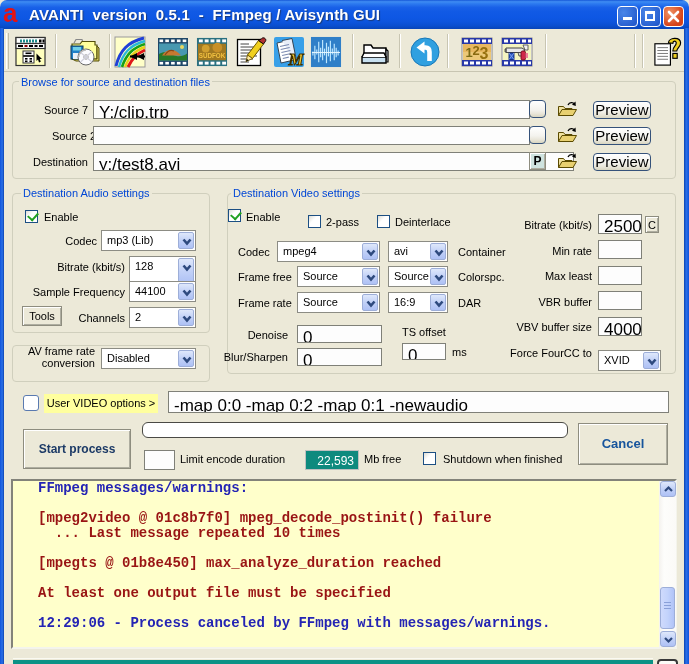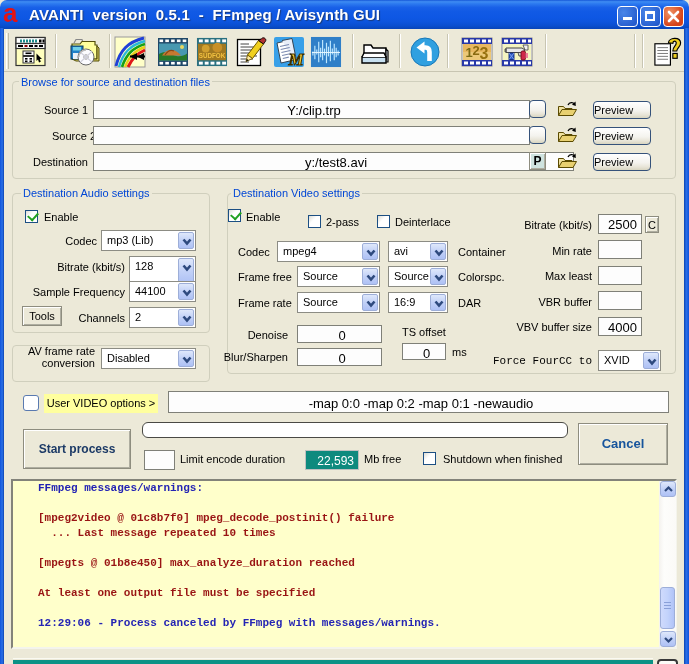--- a/index.html
+++ b/index.html
@@ -6,33 +6,33 @@
 html,body { width:689px; height:664px; overflow:hidden; }
 body { font-family:"Liberation Sans", sans-serif; background:#ece9d8; position:relative; }
 .abs { position:absolute; }
 
 #titlebar { left:0; top:0; width:689px; height:29px;
   border-radius:7px 7px 0 0; }
 #lborder { left:0; top:28px; width:4px; height:636px; background:linear-gradient(90deg,#0f53dc 0%,#2a70e8 55%,#0b43b0 100%); }
 #rborder { left:684px; top:28px; width:5px; height:636px; background:linear-gradient(90deg,#0b43b0 0%,#2a70e8 45%,#0f53dc 100%); }
 .wbtn { top:6px; width:21px; height:21px; border-radius:4px; border:1px solid #fff; }
 
-.tb { background:#fdfdfd; border:1px solid #7f8078; font-size:13px; color:#000; padding:2px 0 0 5px; overflow:hidden; white-space:nowrap;text-align:center; }
+.tb { background:#fdfdfd; border:1px solid #7f8078; font-size:17px; color:#000; padding:2px 0 0 5px; overflow:hidden; white-space:nowrap; }
 .lbl { font-size:11px; color:#000; white-space:nowrap; }
 .rlbl { font-size:11px; color:#000; text-align:right; white-space:nowrap; }
 .gbox { border:1px solid #d0cfbd; border-radius:4px; }
 .gcap { font-size:11px; color:#0046d5; background:#ece9d8; padding:0 2px; white-space:nowrap; }
 .combo { background:#fff; border:1px solid #8c8c84; font-size:11px; color:#000; }
 .combo .val { position:absolute; left:5px; top:3px; white-space:nowrap; }
 .combo .arr { position:absolute; right:1px; top:1px; bottom:1px; width:16px; border-radius:2px;
   background:linear-gradient(180deg,#dfe8fb 0%,#c2d1f7 50%,#aec1f5 100%); border:1px solid #9daed8; }
 .combo .arr svg { position:absolute; left:2px; top:4px; }
 .cb { width:13px; height:13px; background:linear-gradient(135deg,#dcdcd5 0%,#fff 40%); border:1px solid #1c4f83; }
 .xpbtn { border:1px solid #35527a; border-radius:4px; background:linear-gradient(180deg,#ffffff 0%,#f4f3ee 55%,#e8e5d8 80%,#d8d5c0 100%);
-  font-size:11px; color:#000; }
+  font-size:15px; color:#000; text-align:center; }
 .clbtn { background:#ece9d8; border:1px solid #8e8d7f;
   box-shadow:inset 1px 1px 0 #ffffff, inset -1px -1px 0 #aeada0; text-align:center; }
 .icon { top:36px; width:32px; height:32px; }
 .tsep { top:34px; width:2px; height:34px; background:linear-gradient(90deg,#c8c5b2 50%,#fff 50%); }
 .sbtn { width:16px; height:16px; border-radius:3px; border:1px solid #9daed8;
   background:linear-gradient(180deg,#dfe8fb 0%,#c2d1f7 50%,#aec1f5 100%); }
 .sbtn svg { position:absolute; left:0; top:0; }
 .cbc::after { content:""; position:absolute; left:2px; top:1px; width:8px; height:5px;
   border-left:2.5px solid #21a121; border-bottom:2.5px solid #21a121; transform:rotate(-48deg); }
 </style>
@@ -273,21 +273,21 @@
       <line x1="5.5" y1="18" x2="16.5" y2="18"></line>
       <line x1="5.5" y1="21" x2="16.5" y2="21"></line>
       <line x1="5.5" y1="24" x2="16.5" y2="24"></line>
     </g>
   <path d="M17 7 C17 1.5, 29 0.5, 29.5 7 C29.8 11, 26 12, 25.5 15.5 L21.5 15.5 C21.5 10.5, 25 10.5, 25 7.2 C25 4.5, 21.5 4.8, 21.5 7.5 Z" fill="#f0d020" stroke="#000" stroke-width="1.2"></path>
   <rect x="21.5" y="18" width="4.5" height="5" fill="#f0d020" stroke="#000" stroke-width="1.2"></rect>
 </svg>
 
 <div class="abs gbox" style="left:12px; top:81px; width:664px; height:98px;"></div>
 <div class="abs gcap" style="left:19px; top:76px;">Browse for source and destination files</div>
-<div class="abs rlbl" style="left:8px; top:104px; width:80px;">Source 1</div>
+<div class="abs rlbl" style="left:8px; top:104px; width:80px;">Source 7</div>
 <div class="abs rlbl" style="left:16px; top:130px; width:80px;">Source 2</div>
 <div class="abs rlbl" style="left:8px; top:156px; width:80px;">Destination</div>
 <div class="abs tb" style="left:93px; top:100px; width:437px; height:19px;">Y:/clip.trp</div>
 <div class="abs tb" style="left:93px; top:126px; width:437px; height:19px;"></div>
 <div class="abs tb" style="left:93px; top:152px; width:481px; height:19px;">y:/test8.avi</div>
 <div class="abs xpbtn" style="left:529px; top:100px; width:17px; height:18px;"></div>
 <div class="abs xpbtn" style="left:529px; top:126px; width:17px; height:18px;"></div>
 <div class="abs clbtn" style="left:529px; top:152px; width:17px; height:18px; background:#cfe3df; font-weight:bold; font-size:12px; line-height:17px;">P</div>
 <svg class="abs" style="left:557px; top:100px;" width="21" height="18" viewBox="0 0 21 18">
     <use href="#fold"></use>
@@ -438,21 +438,21 @@
 <div class="abs tb" style="left:598px; top:214px; width:44px; height:20px;">2500</div>
 <div class="abs clbtn" style="left:645px; top:216px; width:14px; height:17px; font-size:11px; line-height:16px;">C</div>
 <div class="abs rlbl" style="left:450px; top:245px; width:142px;">Min rate</div>
 <div class="abs tb" style="left:598px; top:240px; width:44px; height:19px;"></div>
 <div class="abs rlbl" style="left:450px; top:270px; width:142px;">Max least</div>
 <div class="abs tb" style="left:598px; top:266px; width:44px; height:19px;"></div>
 <div class="abs rlbl" style="left:450px; top:296px; width:142px;">VBR buffer</div>
 <div class="abs tb" style="left:598px; top:291px; width:44px; height:19px;"></div>
 <div class="abs rlbl" style="left:450px; top:321px; width:142px;">VBV buffer size</div>
 <div class="abs tb" style="left:598px; top:317px; width:44px; height:19px;">4000</div>
-<div class="abs rlbl" style="left:450px; top:355px; width:142px;font-family:Liberation Mono, monospace;">Force FourCC to</div>
+<div class="abs rlbl" style="left:450px; top:347px; width:142px;">Force FourCC to</div>
 <div class="abs combo" style="left:598px; top:350px; width:63px; height:21px;">
     <span class="val">XVID</span>
     <span class="arr">
       <svg width="12" height="10" viewBox="0 0 12 10">
         <path d="M2.5 2.5 L6 6.5 L9.5 2.5" fill="none" stroke="#2e4a7e" stroke-width="2.6"></path>
       </svg>
     </span>
   </div>
 
 <div class="abs" style="left:23px; top:395px; width:16px; height:16px; background:#fff; border:1px solid #5a7ab0; border-radius:3px;"></div>
@@ -463,21 +463,21 @@
 <div class="abs" style="left:142px; top:422px; width:426px; height:16px; background:#fff; border:1px solid #4a4a45; border-radius:6px;"></div>
 <div class="abs tb" style="left:144px; top:450px; width:31px; height:20px;"></div>
 <div class="abs lbl" style="left:180px; top:453px;">Limit encode duration</div>
 <div class="abs" style="left:305px; top:450px; width:54px; height:20px; background:#0e8a7e; border:1px solid #c0c0c0; color:#fff; font-size:12px; text-align:right; padding:3px 4px 0 0;">22,593</div>
 <div class="abs lbl" style="left:364px; top:453px;">Mb free</div>
 <div class="abs cb" style="left:423px; top:452px;"></div>
 <div class="abs lbl" style="left:443px; top:453px;">Shutdown when finished</div>
 <div class="abs clbtn" style="left:578px; top:423px; width:90px; height:42px; font-size:13px; font-weight:bold; color:#16549c; line-height:40px;">Cancel</div>
 
 <div class="abs" style="left:11px; top:479px; width:666px; height:170px; background:#ffffcb; border:2px solid; border-color:#83837a #f4f4ec #f4f4ec #83837a;"></div>
-<pre class="abs" style="left:38px; top:481px; font-family:'Liberation Mono',monospace; font-size:11px; font-weight:bold; line-height:15px; color:#991414;"><span style="color:#2424b4;">FFmpeg messages/warnings:</span>
+<pre class="abs" style="left:38px; top:481px; font-family:'Liberation Mono',monospace; font-size:14px; font-weight:bold; line-height:15px; color:#991414;"><span style="color:#2424b4;">FFmpeg messages/warnings:</span>
 
 [mpeg2video @ 01c8b7f0] mpeg_decode_postinit() failure
   ... Last message repeated 10 times
 
 [mpegts @ 01b8e450] max_analyze_duration reached
 
 At least one output file must be specified
 
 <span style="color:#2424b4;">12:29:06 - Process canceled by FFmpeg with messages/warnings.</span></pre>
 

